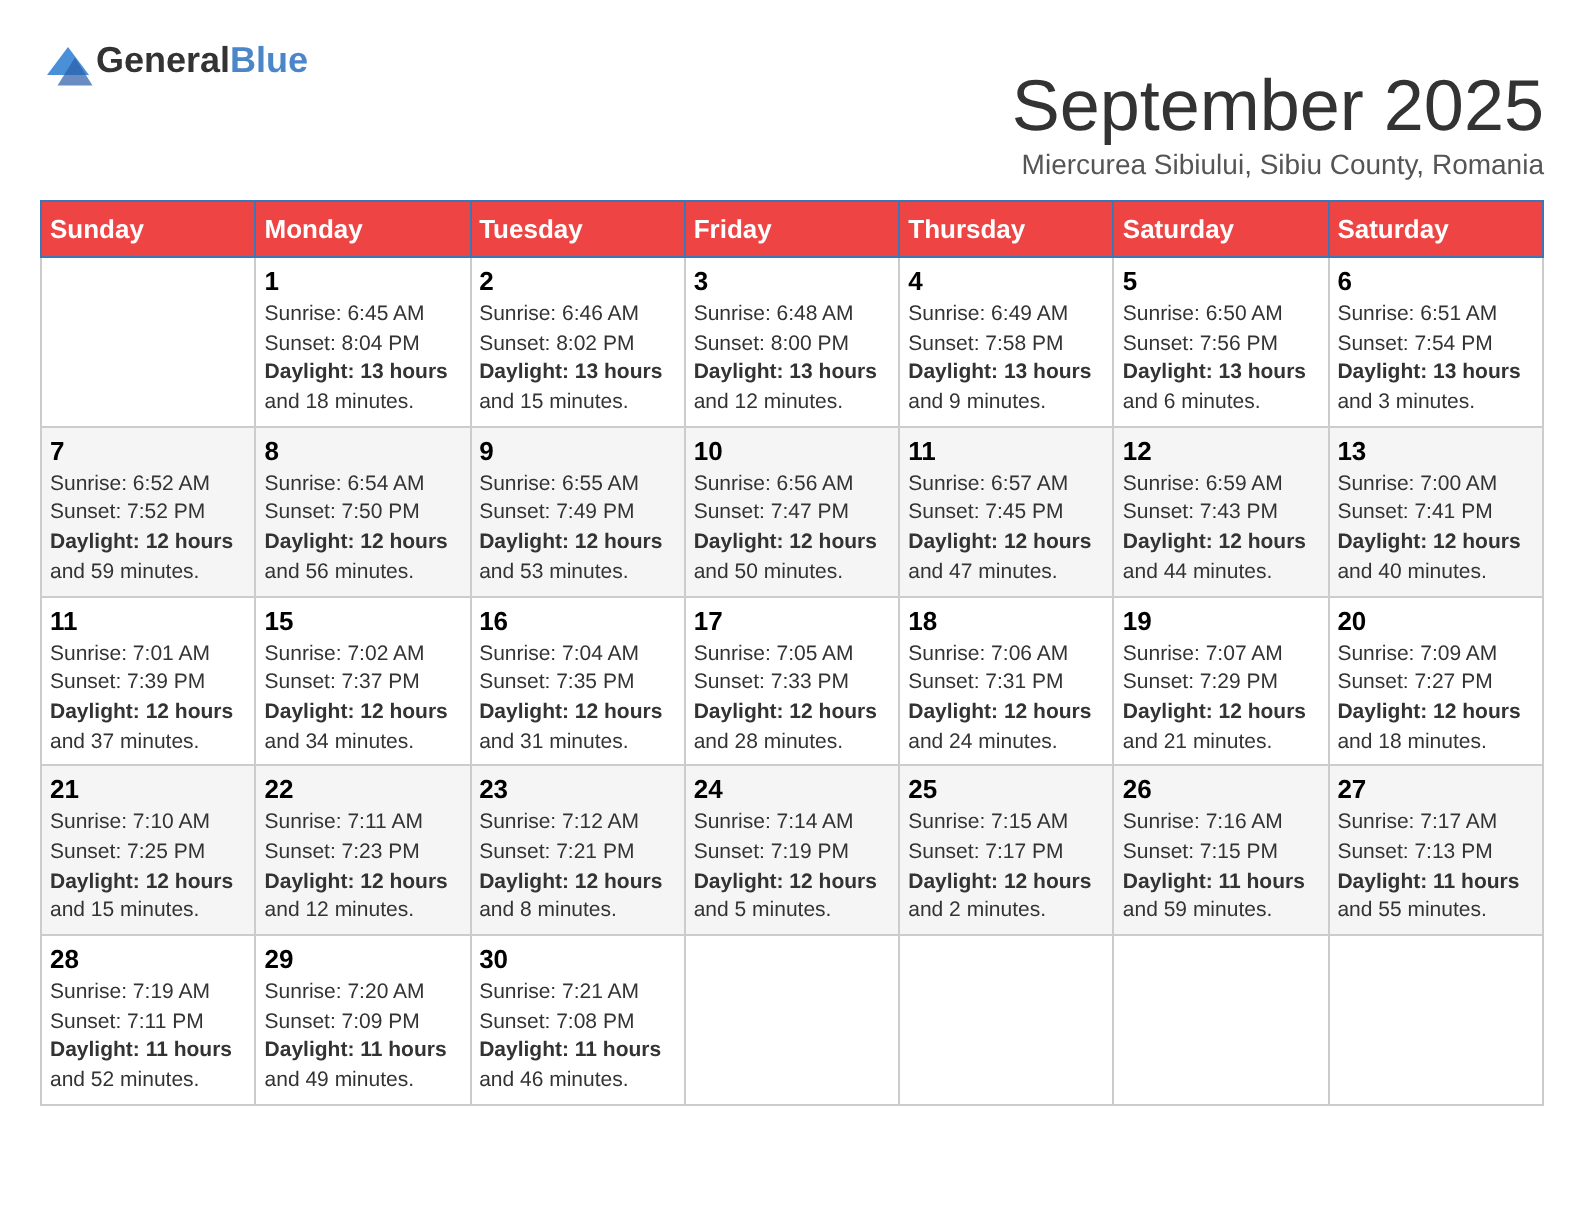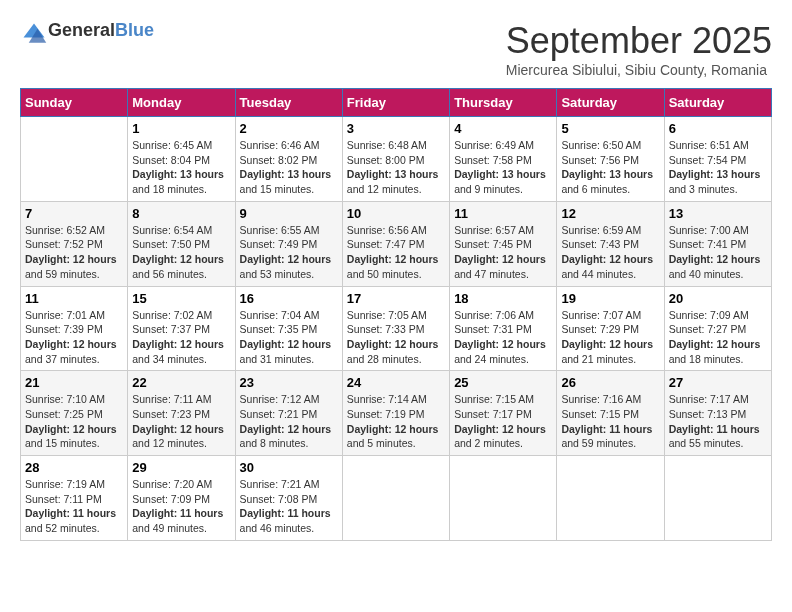--- a/index.html
+++ b/index.html
@@ -14,37 +14,39 @@
       display: flex;
       align-items: flex-start;
       justify-content: space-between;
       margin-bottom: 10px;
     }
     .logo-icon {
       width: 28px;
       height: 28px;
     }
     .title-area {
+      text-align: right;
+      margin-top: 12px;
     }
     .month-title {
       font-size: 36px;
       font-weight: normal;
       color: #333;
     }
     .subtitle {
       font-size: 14px;
       color: #555;
     }
     table {
       width: 100%;
       border-collapse: collapse;
       font-size: 11px;
     }
     thead tr th {
-      background-color: #be185d;
+      background-color: #ef4444;
       color: #fff;
       padding: 6px 4px;
       text-align: left;
       font-size: 13px;
       font-weight: bold;
       border: 1px solid #3a76b8;
     }
     tbody tr td {
       border: 1px solid #ccc;
       vertical-align: top;

